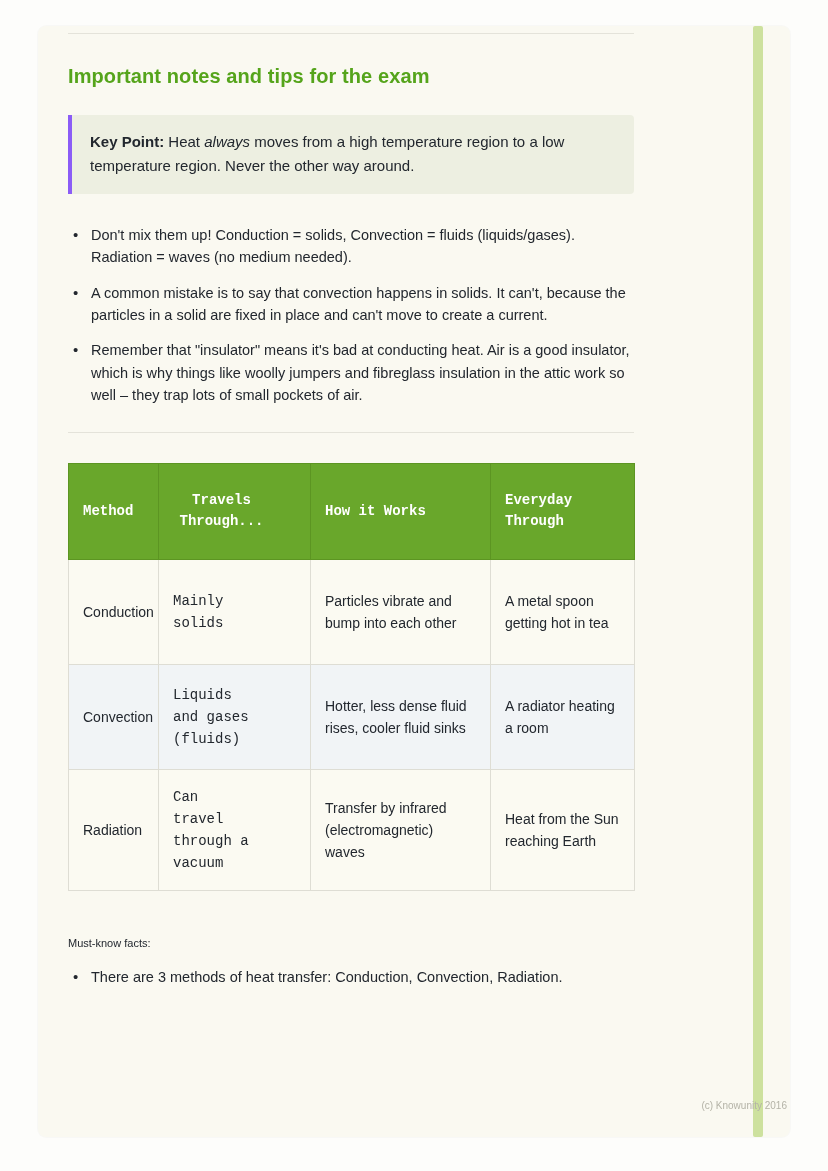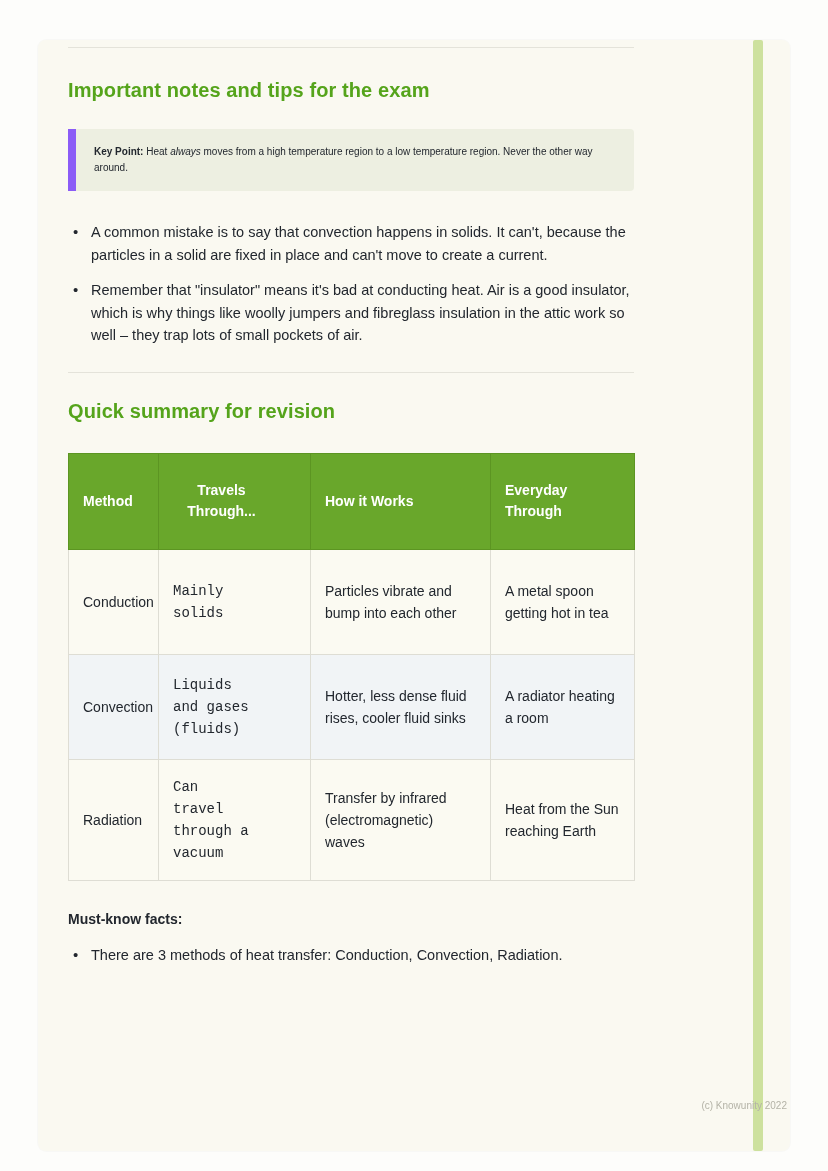--- a/index.html
+++ b/index.html
@@ -6,21 +6,21 @@
   html,body { width:828px; height:1171px; }
   body {
     background:#fdfdfb;
     font-family:"Liberation Sans", sans-serif;
     color:#22272e;
     position:relative;
     overflow:hidden;
   }
   .page-card {
     position:absolute;
-    left:38px; top:40px;
+    left:38px; top:26px;
     width:752px; height:1111px;
     background:#faf9f1;
     border-radius:8px;
     box-shadow:0 0 0 1px rgba(0,0,0,0.02);
   }
   .accent-strip {
     position:absolute;
     top:0; right:27px;
     width:10px; height:100%;
     background:#cde19e;
@@ -39,24 +39,24 @@
   h1 {
     color:#55a41b;
     font-size:20px;
     font-weight:bold;
     margin-top:31px;
     letter-spacing:0.1px;
   }
   .callout {
     margin-top:27px;
     background:#edefe1;
-    border-left:8px solid #8b5cf6;
+    border-left:4px solid #8b5cf6;
     border-radius:0 4px 4px 0;
     padding:15px 18px;
-    font-size:10px;
+    font-size:15px;
     line-height:1.62;
   }
   ul.bullets {
     list-style:none;
     margin-top:30px;
   }
   ul.bullets li {
     position:relative;
     padding-left:23px;
     font-size:14.5px;
@@ -92,36 +92,36 @@
     background:#69a72b;
     color:#ffffff;
     text-align:left;
     font-weight:bold;
     padding:14px 14px;
     border:1px solid #5c9522;
     line-height:1.5;
     vertical-align:middle;
   }
   th:nth-child(2) { padding-right:40px;text-align:center; }
-  tr.header-row { height:96px; }
+  tr.header-row { height:96px;font-family:Liberation Mono, monospace; }
   td {
     padding:16px 14px;
     border:1px solid #deddd4;
     vertical-align:middle;
     line-height:1.58;
     background:#fbfaf2;
   }
   td:nth-child(2) { padding-right:60px;font-family:Liberation Mono, monospace; }
   tr.body-row { height:105px; }
   tr.body-row.alt td { background:#f1f4f6; }
   td.method-cell { font-weight:normal; }
   .facts-title {
-    margin-top:30px;
-    font-size:14px;
-    font-weight:bold;
+    margin-top:46px;
+    font-size:11px;
+    font-weight:normal;
   }
   ul.facts { margin-top:17px; }
   ul.facts li { margin-bottom:12px; }
   .watermark {
     position:absolute;
     top:1100px;
     right:41px;
     font-size:10px;
     color:#b4b3a7;
     z-index:5;
@@ -136,27 +136,27 @@
   <div class="content">
     <hr class="top-divider">
 
     <h1>Important notes and tips for the exam</h1>
 
     <div class="callout">
       <strong>Key Point:</strong><span> Heat </span><em>always</em><span> moves from a high temperature region to a low temperature region. Never the other way around.</span>
     </div>
 
     <ul class="bullets">
+      <li>Don't mix them up! Conduction = solids, Convection = fluids (liquids/gases). Radiation = waves (no medium needed).</li>
       <li>A common mistake is to say that convection happens in solids. It can't, because the particles in a solid are fixed in place and can't move to create a current.</li>
       <li>Remember that "insulator" means it's bad at conducting heat. Air is a good insulator, which is why things like woolly jumpers and fibreglass insulation in the attic work so well – they trap lots of small pockets of air.</li>
     </ul>
 
     <hr class="section-divider">
 
-    <h1 class="summary-title">Quick summary for revision</h1>
 
     <table class="summary">
       <colgroup>
         <col class="c1">
           <col class="c2">
           <col class="c3">
           <col class="c4">
       </colgroup>
       <thead>
         <tr class="header-row">
@@ -189,13 +189,13 @@
     </table>
 
     <div class="facts-title">Must-know facts:</div>
 
     <ul class="bullets facts">
       <li>There are 3 methods of heat transfer: Conduction, Convection, Radiation.</li>
     </ul>
   </div>
 </div>
 
-<div class="watermark">(c) Knowunity 2022</div>
+<div class="watermark">(c) Knowunity 2016</div>
 
 </body></html>

